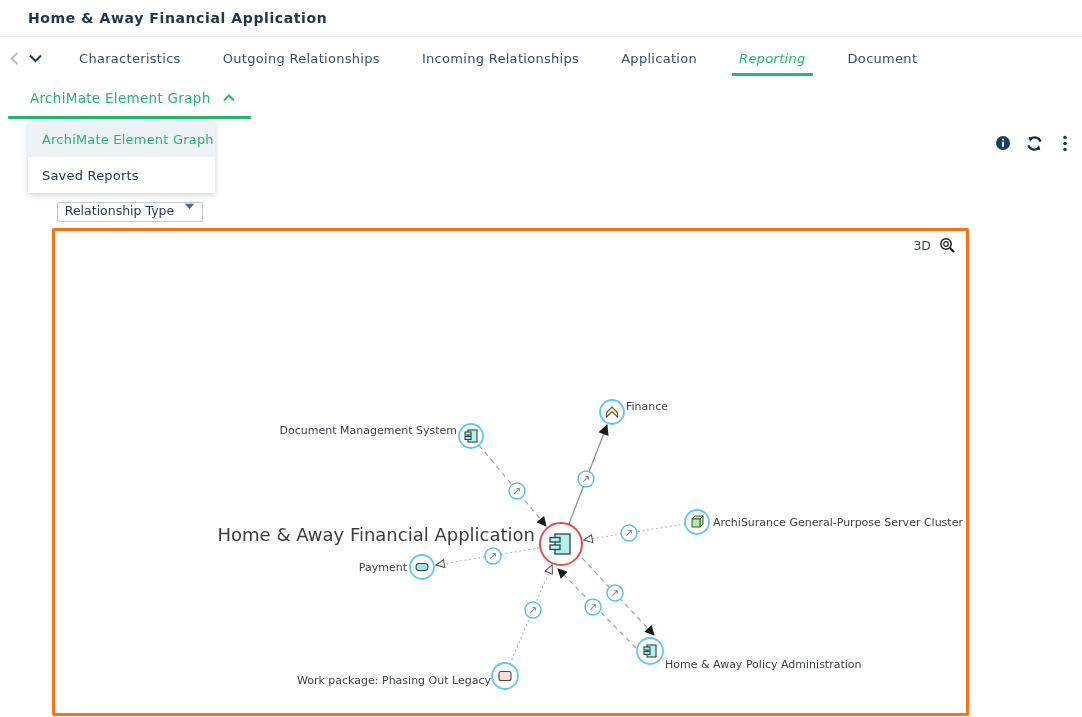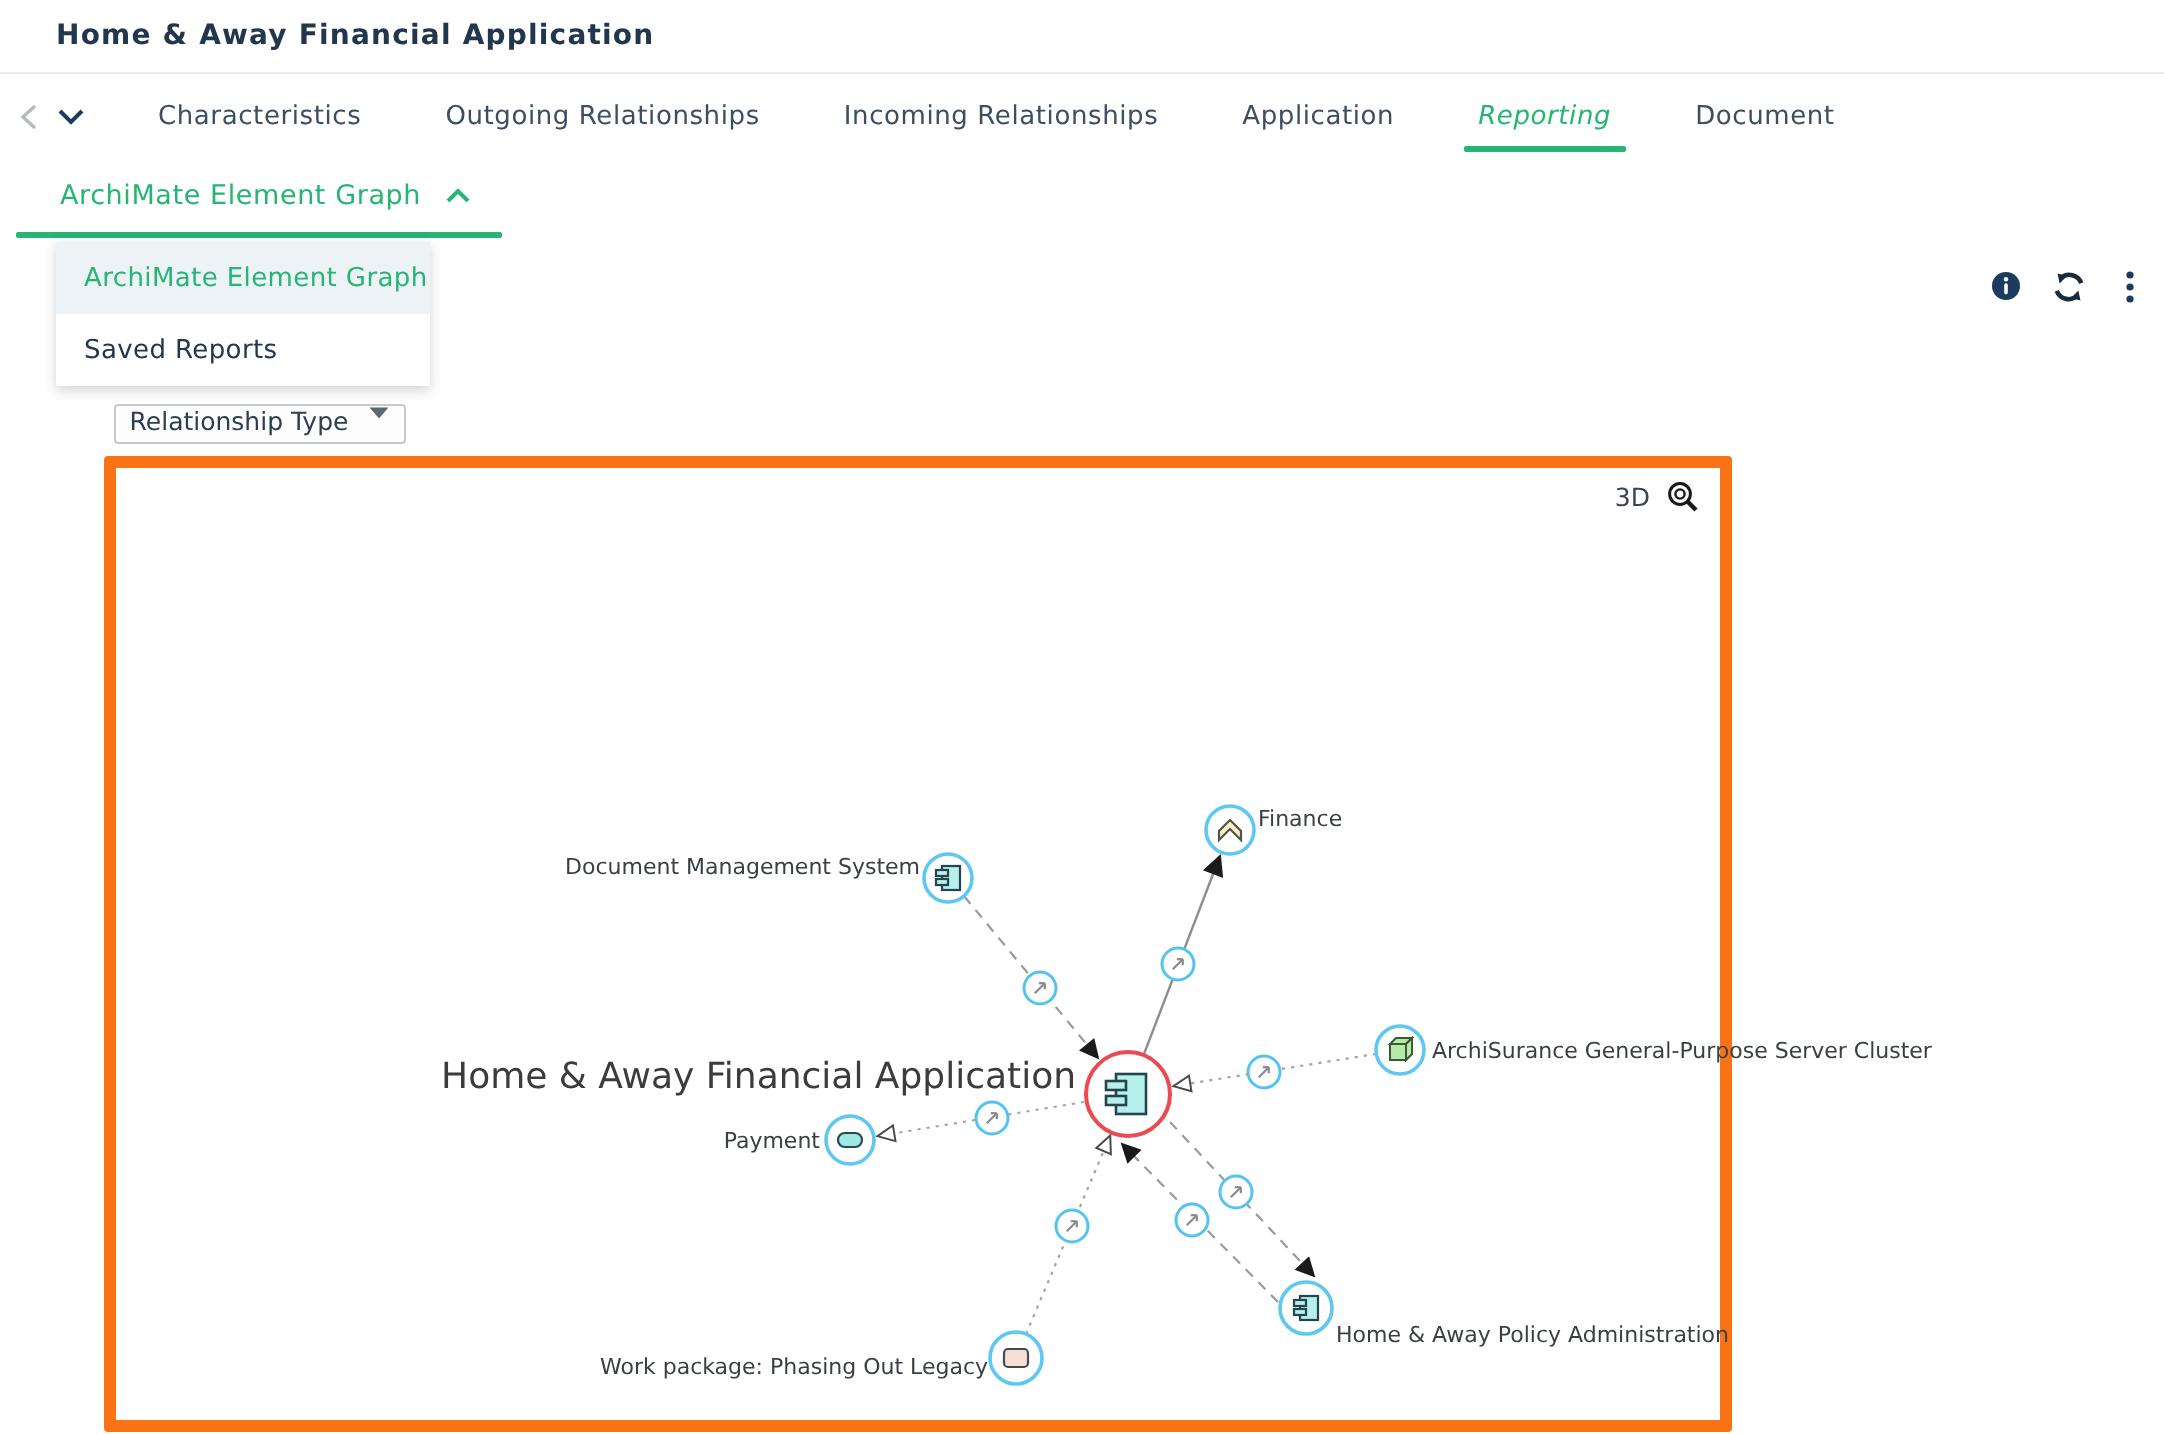--- a/index.html
+++ b/index.html
@@ -43,22 +43,22 @@
   .icon-btn { width:18px; height:18px; display:flex; align-items:center;
     justify-content:center; cursor:pointer; }
 
   
   .rel-select { position:absolute; top:202px; left:57px; width:146px; height:20px;
     border:1px solid #c6cacd; border-radius:2px; background:#fdfdfd;
     display:flex; justify-content:center; gap:10px;
     font-size:12.5px; color:#2c3e50; cursor:pointer; }
 
   
-  .graph-panel { position:absolute; top:228px; left:52px; width:814px; height:488px;
-    border:6px solid #f97316; border-radius:2px; background:#fff; }
+  .graph-panel { position:absolute; top:228px; left:52px; width:917px; height:488px;
+    border:3px solid #f97316; border-radius:2px; background:#fff; }
   .graph-tools { position:absolute; top:5px; right:10px; display:flex;
     align-items:center; gap:7px; z-index:3; }
   .mode-3d { font-size:12.5px; color:#3c4652; }
   .graph-svg { position:absolute; top:0; left:0; }
   text.node-label { font-size:11px; fill:#3a3f44; }
   text.central-label { font-size:18px; fill:#3c3c3c; }
 </style>
 </head>
 <body>
 

